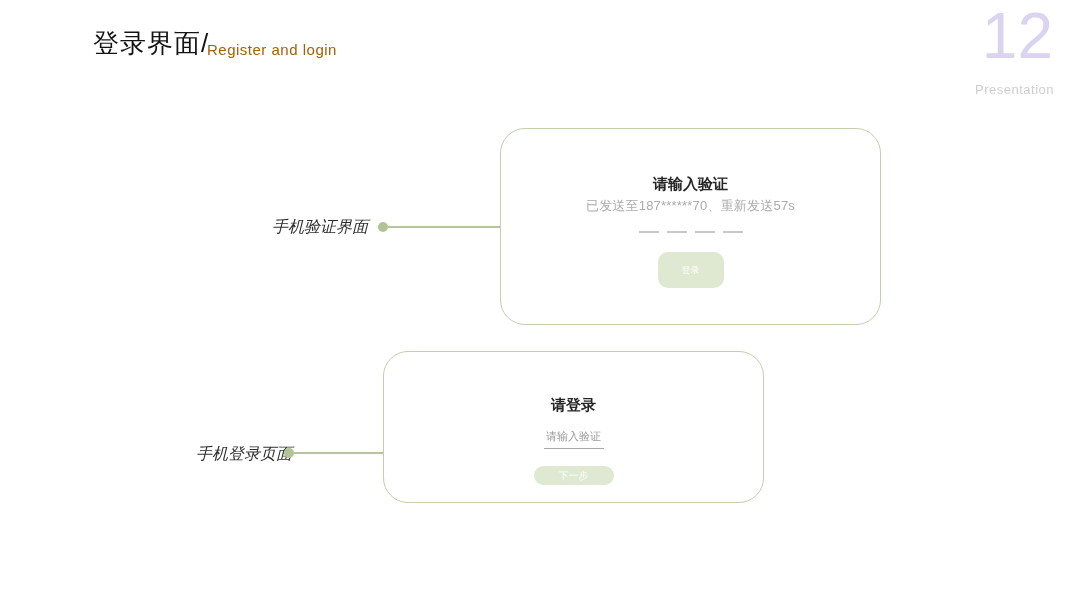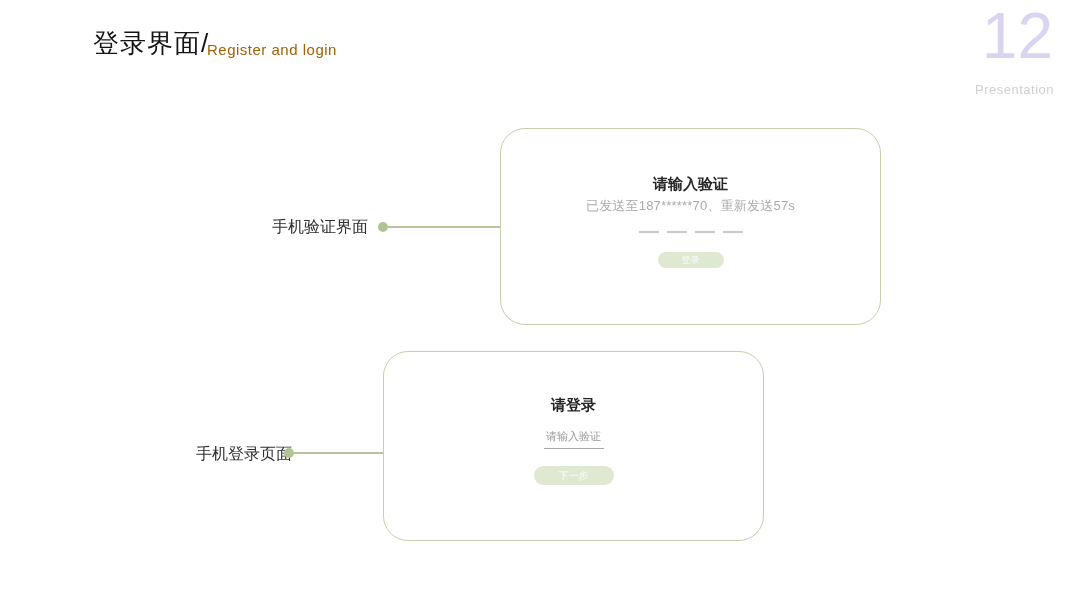--- a/index.html
+++ b/index.html
@@ -23,41 +23,41 @@
   .page-number {
     position:absolute; right:14px; top:4px; line-height:1;
     font-size:64px; color:var(--page-number); font-weight:400;
   }
   .page-footer {
     position:absolute; right:13px; top:82px;
     font-size:13px; color:#cfcfcf; letter-spacing:.5px;
   }
 
   
-  .annotation-label { position:absolute; font-size:16px; color:#2e2e2e; }
+  .annotation-label { position:absolute; font-size:16px; color:#2e2e2e;font-style:italic; }
   .lbl-verify { left:272px; top:217px; }
   .lbl-login  { left:196px; top:444px; }
   .connector-dot {
     position:absolute; width:10px; height:10px; border-radius:50%;
     background:var(--accent-dot);
   }
   .dot-verify { left:378px; top:222px; }
   .dot-login  { left:284px; top:448px; }
   .connector-line { position:absolute; height:1.5px; background:var(--accent-line); }
   .line-verify { left:388px; top:226px; width:113px; }
   .line-login  { left:294px; top:452px; width:90px; }
 
   
   .mock-card {
     position:absolute; background:#ffffff;
     border:1.5px solid var(--card-border); border-radius:25px;
     box-sizing:border-box;
   }
   .card-verify { left:500px; top:128px; width:381px; height:197px; }
-  .card-login  { left:383px; top:351px; width:381px; height:190px; }
+  .card-login  { left:383px; top:351px; width:381px; height:152px; }
 
   .card-title {
     position:absolute; left:0; width:100%; text-align:center;
     font-size:15px; font-weight:700; color:#262626;
   }
   .card-verify .card-title { top:46px; }
   .card-login  .card-title { top:44px; }
 
   .card-subtext {
     position:absolute; left:0; top:68px; width:100%; text-align:center;
@@ -69,21 +69,21 @@
     display:flex; gap:8px;
   }
   .code-dash { width:20px; height:2px; background:#c9c9c9; }
 
   .pill-button {
     position:absolute; left:50%; transform:translateX(-50%);
     background:var(--button-bg); border:none; border-radius:10px;
     display:flex; align-items:center; justify-content:center;
     color:rgba(255,255,255,.95); padding:0; cursor:pointer;
   }
-  .btn-verify { top:123px; width:66px; height:16px; font-size:9px; }
+  .btn-verify { top:123px; width:66px; height:36px; font-size:9px; }
   .btn-login  { top:114px; width:80px; height:19px; font-size:10px; }
 
   .phone-field {
     position:absolute; top:77px; left:50%; transform:translateX(-50%);
     width:80px; text-align:center; font-size:11px; color:#9a9a9a;
   }
   .phone-underline {
     position:absolute; top:96px; left:50%; transform:translateX(-50%);
     width:60px; height:1px; background:#a9a9a9;
   }

